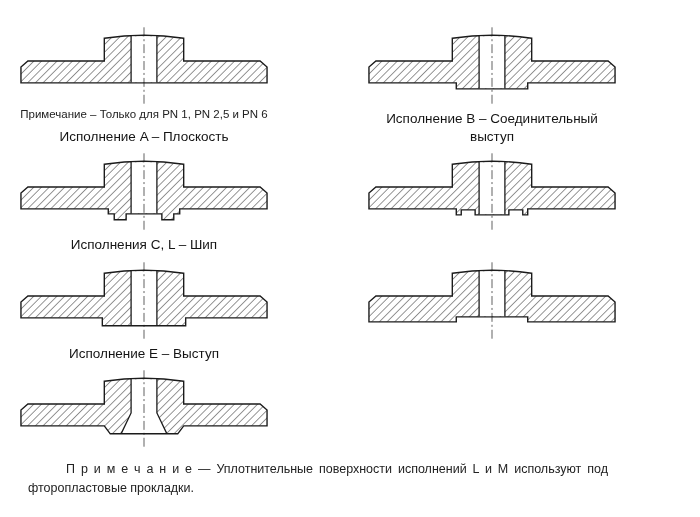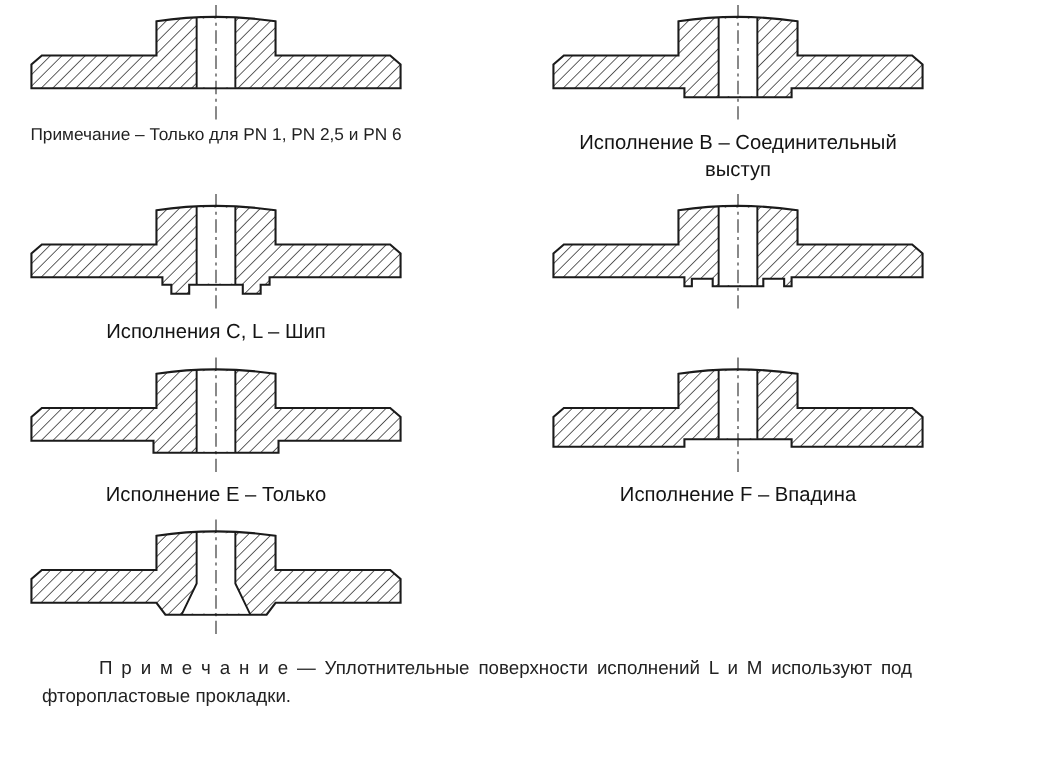--- a/index.html
+++ b/index.html
@@ -1,20 +1,20 @@
 <!DOCTYPE html>
 <html><head>
 <meta charset="utf-8">
 <style>
   html,body{margin:0;padding:0;background:#ffffff;}
   .page{
     width:636px;height:517px;box-sizing:border-box;
     background:#ffffff;overflow:hidden;position:relative;
     font-family:"Liberation Sans",sans-serif;color:#1b1b1b;
-    padding-top:1px;
+    padding-top:25px;
   }
   .grid{
     display:grid;
     grid-template-columns:330px 330px;
     justify-content:center;
     column-gap:18px;
     row-gap:6px;
   }
   .cell{
     display:flex;flex-direction:column;align-items:center;margin:0;
@@ -48,20 +48,21 @@
   <div class="grid">
 
     <figure class="cell">
       <svg width="258" height="82" viewBox="0 0 260 82">
         <path d="M6,58 L6,42 L13,36 L90,36 L90,13 Q130,7 170,13 L170,36 L247,36 L254,42 L254,58 Z" fill="url(#hatch)" stroke="#1b1b1b" stroke-width="1.4"></path>
         <rect x="117" y="11.2" width="26" height="46" fill="#ffffff"></rect>
         <path d="M117,10.4 V57.6 M143,10.4 V57.6" stroke="#1b1b1b" stroke-width="1.3" fill="none"></path>
         <path d="M130,2 V80" stroke="#1b1b1b" stroke-width="0.7" stroke-dasharray="9 3 2 3" fill="none"></path>
       </svg>
       <div class="fig-note">Примечание – Только для PN 1, PN 2,5 и PN 6</div>
+      <figcaption>Исполнение A – Плоскость</figcaption>
     </figure>
 
     <figure class="cell">
       <svg width="258" height="82" viewBox="0 0 260 82">
         <path d="M6,58 L6,42 L13,36 L90,36 L90,13 Q130,7 170,13 L170,36 L247,36 L254,42 L254,58 L166,58 L166,64 L94,64 L94,58 Z" fill="url(#hatch)" stroke="#1b1b1b" stroke-width="1.4"></path>
         <rect x="117" y="11.2" width="26" height="52" fill="#ffffff"></rect>
         <path d="M117,10.4 V63.6 M143,10.4 V63.6" stroke="#1b1b1b" stroke-width="1.3" fill="none"></path>
         <path d="M130,2 V80" stroke="#1b1b1b" stroke-width="0.7" stroke-dasharray="9 3 2 3" fill="none"></path>
       </svg>
       <figcaption>Исполнение B – Соединительный выступ</figcaption>
@@ -86,31 +87,30 @@
       </svg>
     </figure>
 
     <figure class="cell">
       <svg width="258" height="82" viewBox="0 0 260 82">
         <path d="M6,58 L6,42 L13,36 L90,36 L90,13 Q130,7 170,13 L170,36 L247,36 L254,42 L254,58 L172,58 L172,66 L88,66 L88,58 Z" fill="url(#hatch)" stroke="#1b1b1b" stroke-width="1.4"></path>
         <rect x="117" y="11.2" width="26" height="54" fill="#ffffff"></rect>
         <path d="M117,10.4 V65.6 M143,10.4 V65.6" stroke="#1b1b1b" stroke-width="1.3" fill="none"></path>
         <path d="M130,2 V80" stroke="#1b1b1b" stroke-width="0.7" stroke-dasharray="9 3 2 3" fill="none"></path>
       </svg>
-      <figcaption>Исполнение E – Только</figcaption>
+      <figcaption>Исполнение E – Выступ</figcaption>
     </figure>
 
     <figure class="cell">
       <svg width="258" height="82" viewBox="0 0 260 82">
         <path d="M6,62 L6,42 L13,36 L90,36 L90,13 Q130,7 170,13 L170,36 L247,36 L254,42 L254,62 L166,62 L166,57 L94,57 L94,62 Z" fill="url(#hatch)" stroke="#1b1b1b" stroke-width="1.4"></path>
         <rect x="117" y="11.2" width="26" height="45" fill="#ffffff"></rect>
         <path d="M117,10.4 V56.6 M143,10.4 V56.6" stroke="#1b1b1b" stroke-width="1.3" fill="none"></path>
         <path d="M130,2 V80" stroke="#1b1b1b" stroke-width="0.7" stroke-dasharray="9 3 2 3" fill="none"></path>
       </svg>
-      <figcaption>Исполнение F – Впадина</figcaption>
     </figure>
 
 
     <figure class="cell">
       <svg width="258" height="82" viewBox="0 0 260 82">
         <path d="M6,58 L6,42 L13,36 L90,36 L90,13 Q130,7 170,13 L170,36 L247,36 L254,42 L254,58 L170,58 L164,66 L96,66 L90,58 Z" fill="url(#hatch)" stroke="#1b1b1b" stroke-width="1.4"></path>
         <polygon points="117,11.2 143,11.2 143,45 152.5,65.2 107.5,65.2 117,45" fill="#ffffff"></polygon>
         <path d="M117,10.4 L117,45 L107,65.8 M143,10.4 L143,45 L153,65.8" stroke="#1b1b1b" stroke-width="1.3" fill="none"></path>
         <path d="M130,2 V80" stroke="#1b1b1b" stroke-width="0.7" stroke-dasharray="9 3 2 3" fill="none"></path>
       </svg>

